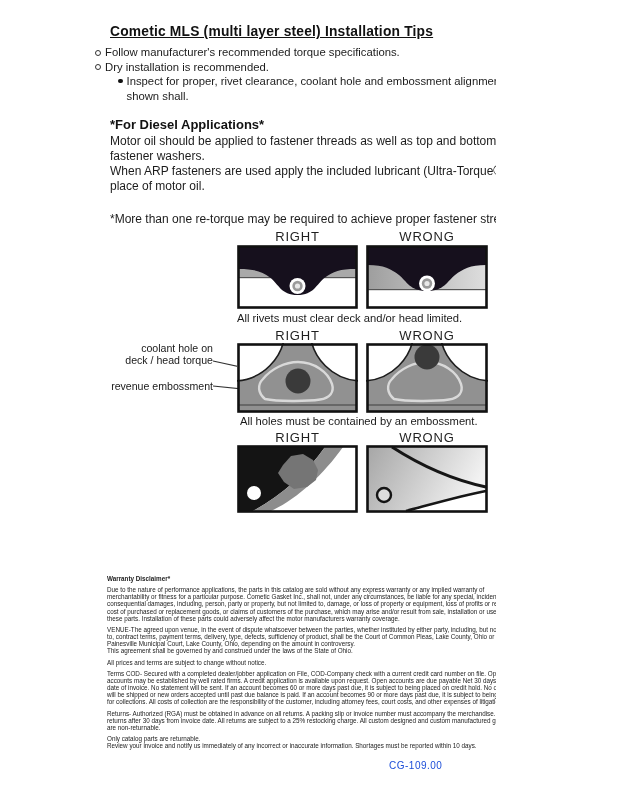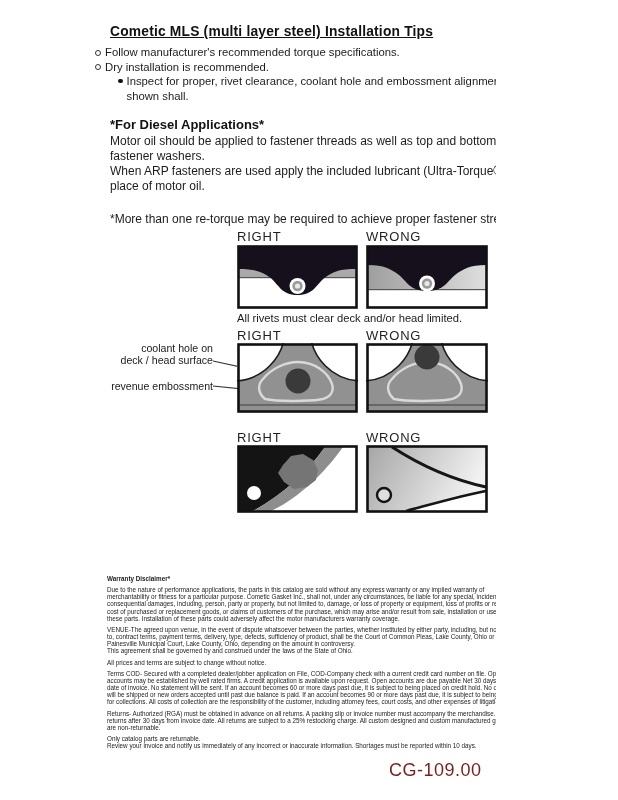--- a/index.html
+++ b/index.html
@@ -18,31 +18,31 @@
   .marker-open{
     flex:0 0 auto; width:4px; height:4px; border:1px solid #333; border-radius:50%;
     margin:4.5px 4px 0 0;
   }
   .marker-fill{
     flex:0 0 auto; width:4.5px; height:4.5px; background:#111; border-radius:50%;
     margin:4.5px 4px 0 0;
   }
   .diesel-heading{left:110px; top:117px; font-size:13px; font-weight:bold; color:#111;}
   .para{left:110px; width:430px; font-size:12px; line-height:15px; white-space:pre-line;}
-  .rw-label{width:121px; font-size:13px; letter-spacing:0.8px; color:#1f1f1f;}
+  .rw-label{width:121px; text-align:center; font-size:13px; letter-spacing:0.8px; color:#1f1f1f;}
   .caption{font-size:11.2px; line-height:12.5px; color:#1a1a1a; white-space:pre-line;}
   .side-label{
     width:105px; text-align:right; font-size:10.6px; line-height:12px;
     color:#1a1a1a; white-space:pre-line;
   }
   .dbox{display:block;}
   .disclaimer{left:107px; top:575px; width:412px; font-size:6.3px; line-height:7.15px; color:#222;}
   .disclaimer .dp{margin:0 0 4px 0; white-space:pre-line;}
   .disclaimer .dh{font-weight:bold; margin:0 0 4px 0;}
-  .footer-code{left:389px; top:760px; font-size:18px; letter-spacing:0.5px; color:#7f1d1d;}
+  .footer-code{left:389px; top:760px; font-size:10px; letter-spacing:0.5px; color:#1d4ed8;}
 </style>
 </head>
 <body>
 
 <div class="page">
 
   <div class="abs title">Cometic MLS (multi layer steel) Installation Tips</div>
 
   <div class="abs bullets">
     <div class="b-row">
@@ -91,21 +91,21 @@
     <path d="M2,2 H120 V20 C104,20 97,24 89,30 C81,36.5 78,46 61,46 C44,46 41,36.5 33,30 C25,24 18,20 2,20 Z" fill="#16101d"></path>
     <circle cx="61" cy="38.5" r="8" fill="#ffffff"></circle>
     <circle cx="61" cy="38.5" r="5.2" fill="#9a9a9a"></circle>
     <circle cx="61" cy="38.5" r="2.6" fill="#e8e8e8"></circle>
     <rect x="1.5" y="1.5" width="119" height="61" fill="none" stroke="#111111" stroke-width="2.6"></rect>
   </svg>
 
   <div class="abs caption" style="left:237px; top:312px;">All rivets must clear deck and/or head limited.</div>
 
   <div class="abs side-label" style="left:108px; top:342px;">coolant hole on
-deck / head surface</div>
+deck / head torque</div>
   <div class="abs side-label" style="left:108px; top:380px;">revenue embossment</div>
 
   <svg class="abs" style="left:205px; top:350px;" width="95" height="46" viewBox="0 0 95 46">
     <line x1="8" y1="11" x2="86" y2="28" stroke="#333333" stroke-width="1.2"></line>
     <line x1="8" y1="36" x2="58" y2="41" stroke="#333333" stroke-width="1.2"></line>
   </svg>
 
   <div class="abs rw-label" style="left:237px; top:328px;">RIGHT</div>
   <div class="abs rw-label" style="left:366px; top:328px; width:122px;">WRONG</div>
 
@@ -122,20 +122,21 @@
   <svg class="abs dbox" style="left:366px; top:343px;" width="122" height="70" viewBox="0 0 122 70">
     <rect x="1.5" y="1.5" width="119" height="67" fill="#919191"></rect>
     <circle cx="-4" cy="-14" r="52" fill="#ffffff" stroke="#1c1c1c" stroke-width="1.6"></circle>
     <circle cx="126" cy="-14" r="52" fill="#ffffff" stroke="#1c1c1c" stroke-width="1.6"></circle>
     <line x1="2" y1="62" x2="120" y2="62" stroke="#5a5a5a" stroke-width="1.5"></line>
     <path d="M28,56 C21,50 20,42 26,36 C34,26 48,19 61,19 C77,19 91,29 95,41 C97.5,49 93,55 83,56.5 C70,58.5 40,58.5 28,56 Z" fill="none" stroke="#d9d9d9" stroke-width="2.4"></path>
     <circle cx="61" cy="14" r="12.5" fill="#3a3a3a"></circle>
     <rect x="1.5" y="1.5" width="119" height="67" fill="none" stroke="#111111" stroke-width="2.6"></rect>
   </svg>
 
+  <div class="abs caption" style="left:240px; top:415px;">All holes must be contained by an embossment.</div>
 
   <div class="abs rw-label" style="left:237px; top:430px;">RIGHT</div>
   <div class="abs rw-label" style="left:366px; top:430px; width:122px;">WRONG</div>
 
   <svg class="abs dbox" style="left:237px; top:445px;" width="121" height="68" viewBox="0 0 121 68">
     <rect x="1.5" y="1.5" width="118" height="65" fill="#ffffff"></rect>
     <path d="M2,2 H88 C70,28 45,50 16,66 H2 Z" fill="#141414"></path>
     <path d="M88,2 H106 C86,30 60,54 34,66 H16 C45,50 70,28 88,2 Z" fill="#8d8d8d"></path>
     <polygon points="46,20 54,11 66,9 76,15 81,25 79,35 70,42 57,44 47,37 41,28" fill="#757575"></polygon>
     <circle cx="17" cy="48" r="7" fill="#ffffff"></circle>

